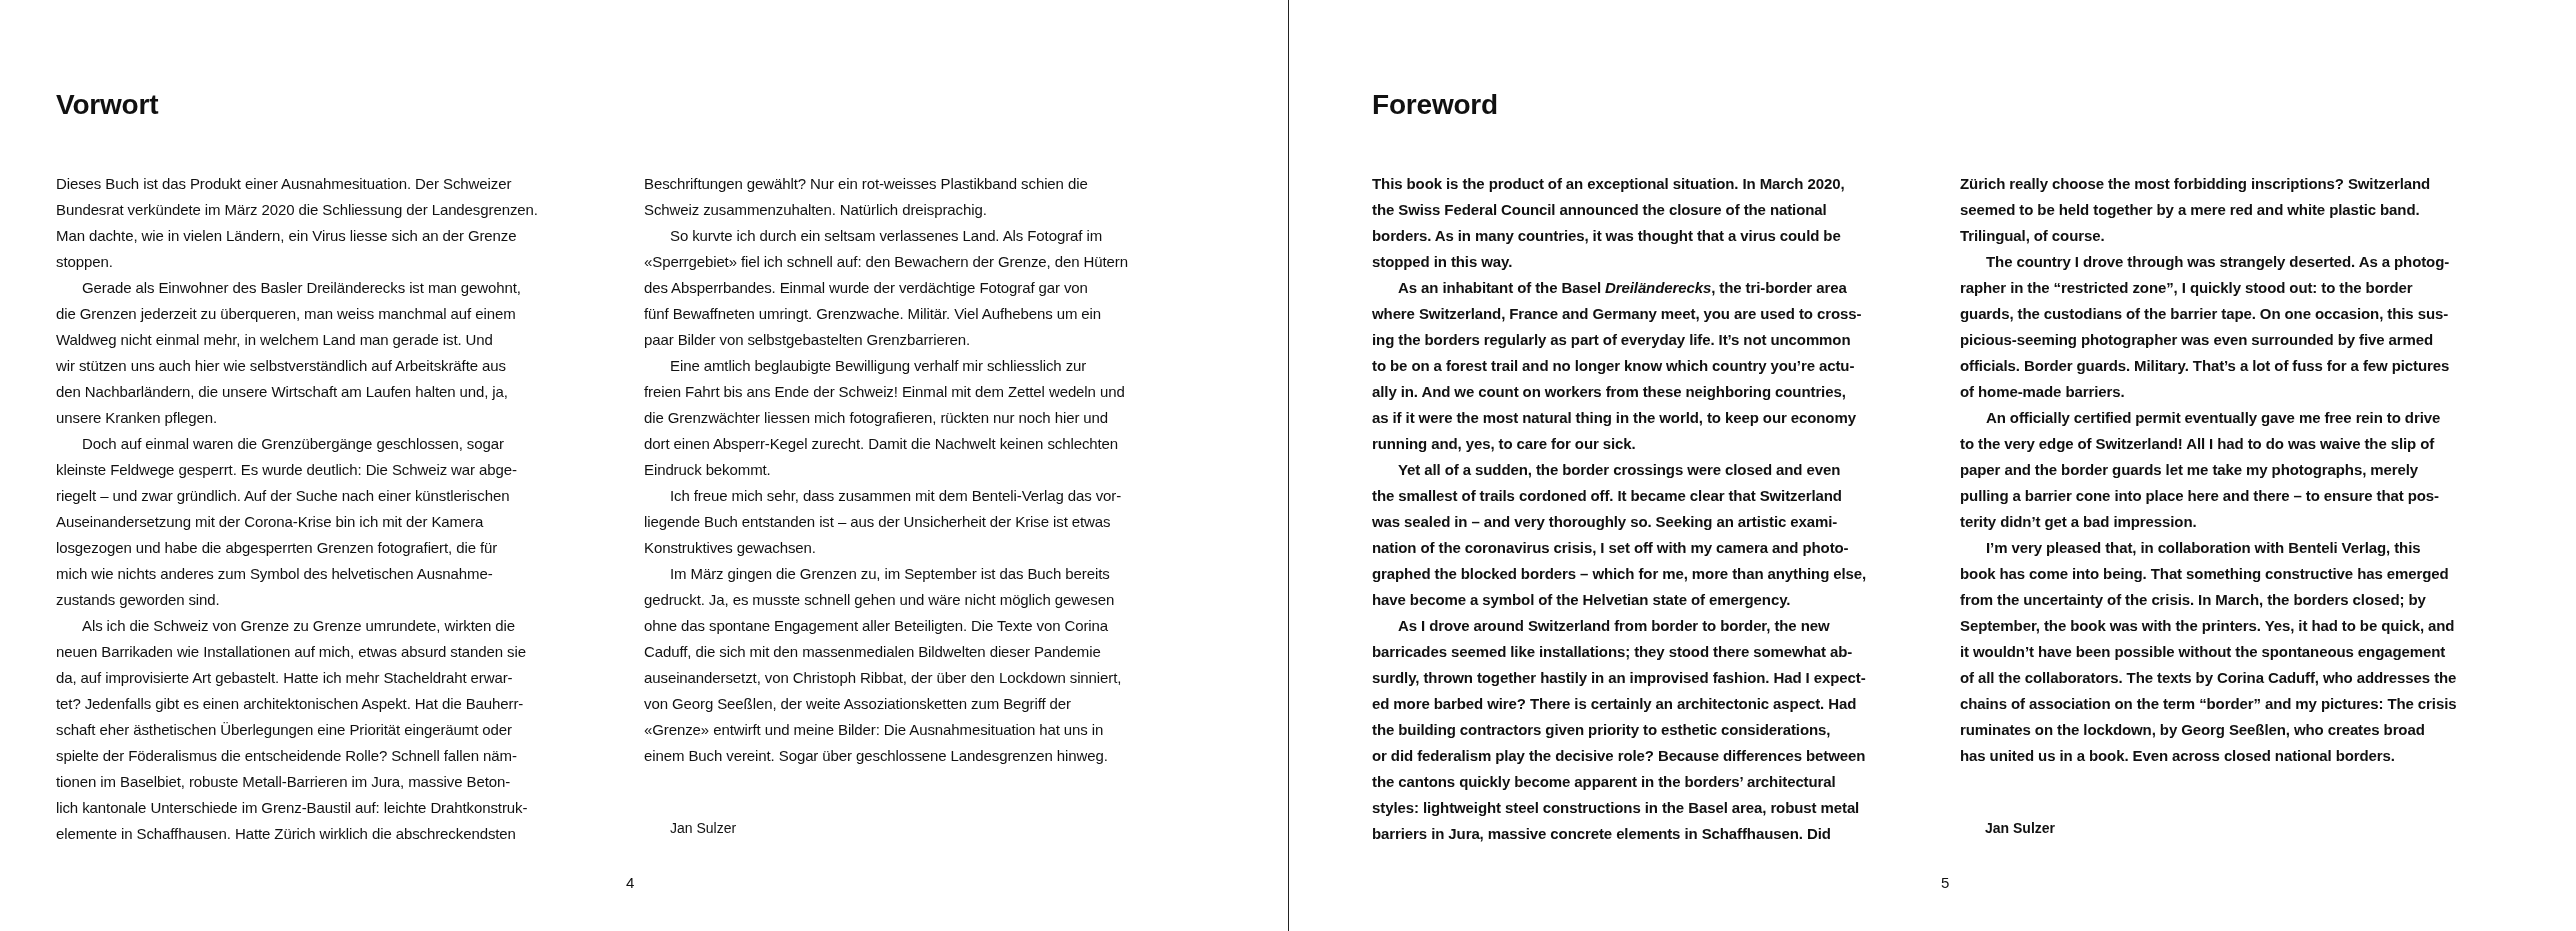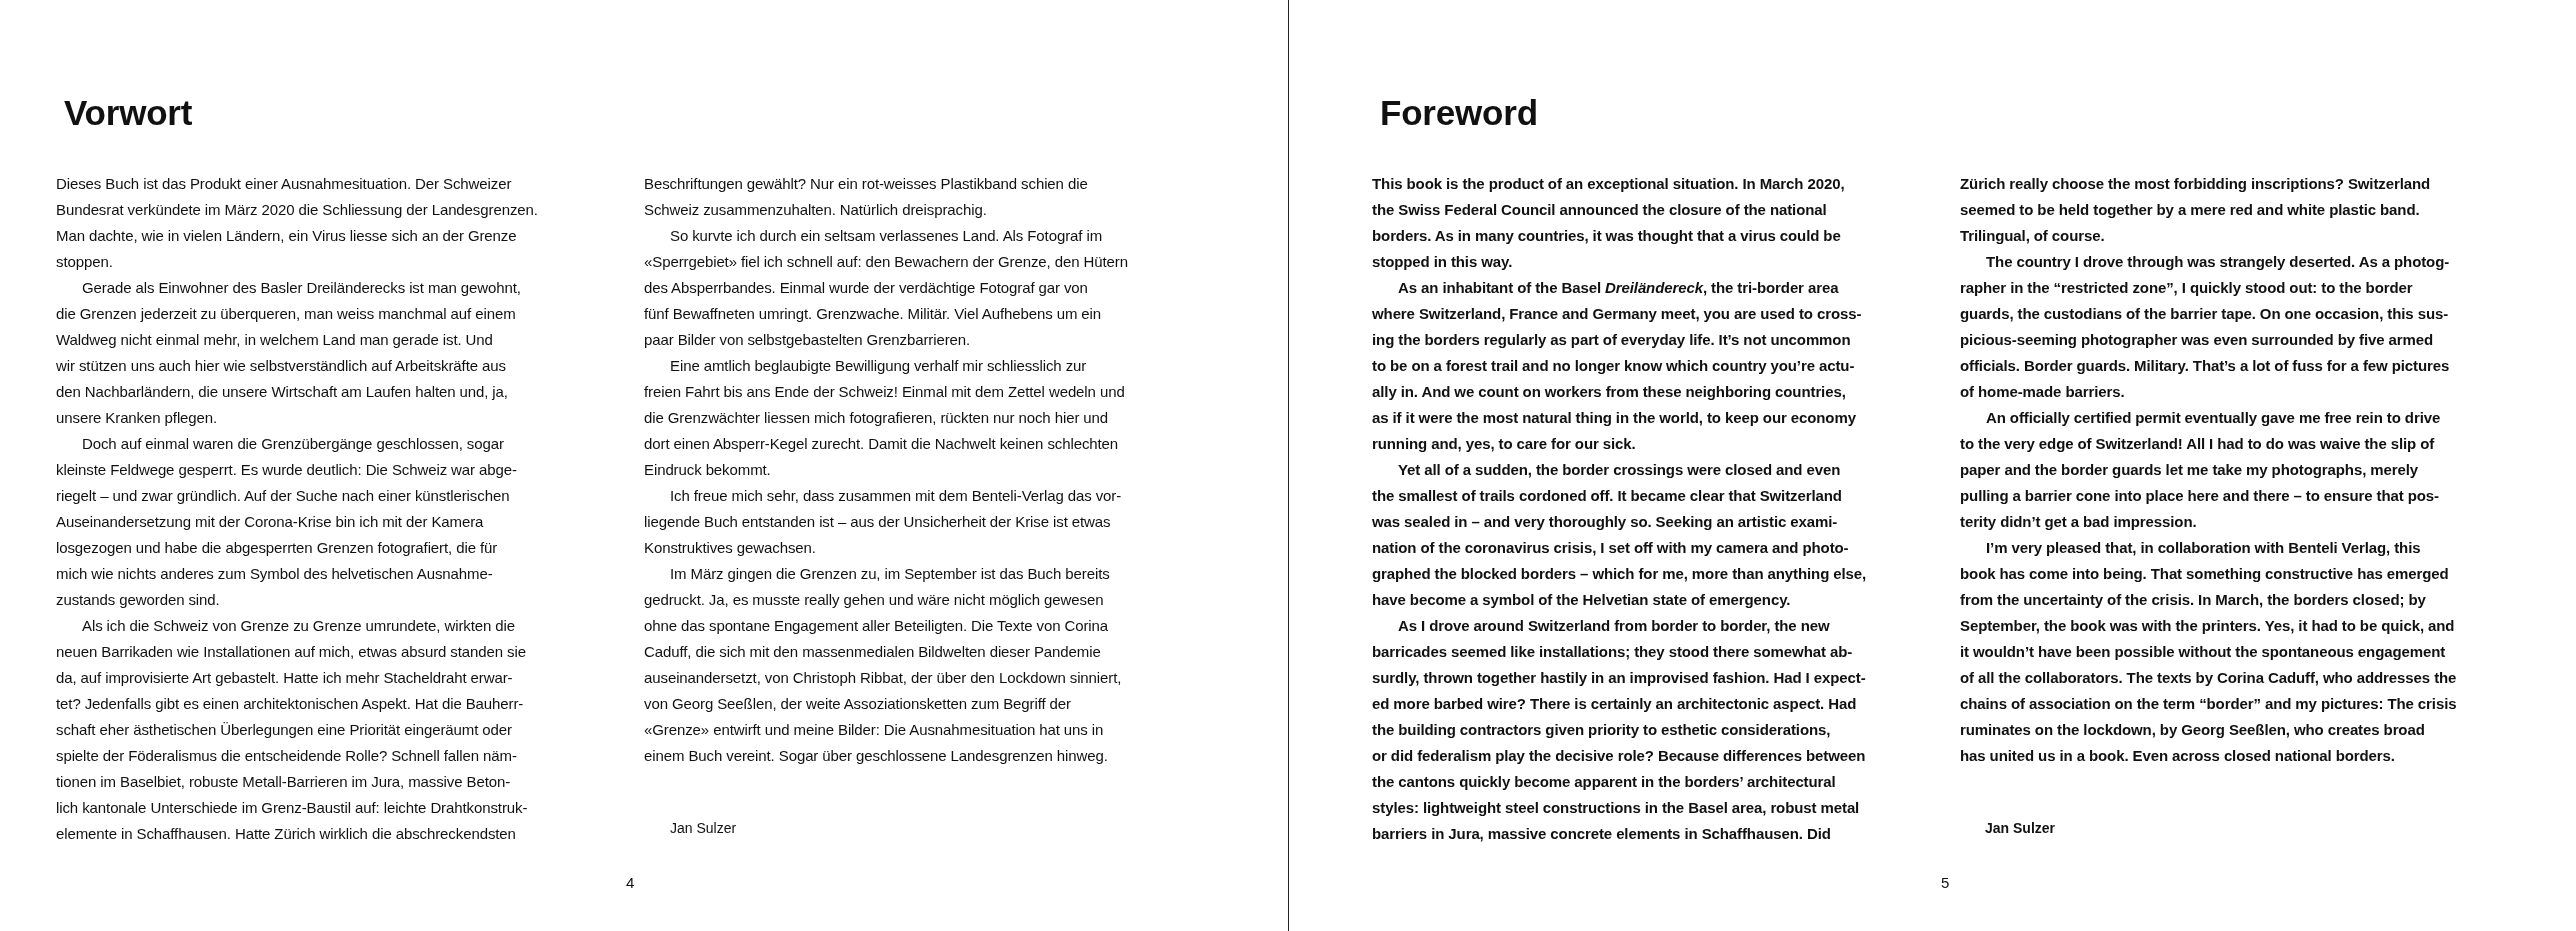--- a/index.html
+++ b/index.html
@@ -2,23 +2,23 @@
 <html style="font-size:11px"><head>
 <meta charset="utf-8">
 <style>
   html, body { margin: 0; padding: 0; background: #ffffff; }
   body { width: 2576px; height: 932px; position: relative; overflow: hidden; color: #111111; }
   .page { position: absolute; top: 0; height: 932px; }
   .page-left { left: 0; width: 1288px; }
   .page-right { left: 1288px; width: 1308px; }
   .divider { position: absolute; left: 1288px; top: 0; width: 1.4px; height: 932px; background: #222222; }
   .heading {
-    position: absolute; top: 89px; margin: 8px;
+    position: absolute; top: 89px; margin: 0;
     font-family: "Liberation Sans", sans-serif; font-weight: bold;
-    font-size: 35px; line-height: 31px; letter-spacing: -0.2px; white-space: nowrap;
+    font-size: 28px; line-height: 31px; letter-spacing: -0.2px; white-space: nowrap;
   }
   .col {
     position: absolute; top: 171px; width: 578px;
     font-family: Liberation Sans, sans-serif;
     font-size: 15px; line-height: 26px; white-space: nowrap;
   }
   .col .line { display: block; height: 26px; }
   .col .line.indent { padding-left: 26px; }
   .en .col { font-weight: bold; letter-spacing: -0.1px; }
   .de .col { font-weight: normal; letter-spacing: -0.1px; }
@@ -75,42 +75,42 @@
       <span class="line">paar Bilder von selbstgebastelten Grenzbarrieren.</span>
       <span class="line indent">Eine amtlich beglaubigte Bewilligung verhalf mir schliesslich zur</span>
       <span class="line">freien Fahrt bis ans Ende der Schweiz! Einmal mit dem Zettel wedeln und</span>
       <span class="line">die Grenzwächter liessen mich fotografieren, rückten nur noch hier und</span>
       <span class="line">dort einen Absperr-Kegel zurecht. Damit die Nachwelt keinen schlechten</span>
       <span class="line">Eindruck bekommt.</span>
       <span class="line indent">Ich freue mich sehr, dass zusammen mit dem Benteli-Verlag das vor-</span>
       <span class="line">liegende Buch entstanden ist – aus der Unsicherheit der Krise ist etwas</span>
       <span class="line">Konstruktives gewachsen.</span>
       <span class="line indent">Im März gingen die Grenzen zu, im September ist das Buch bereits</span>
-      <span class="line">gedruckt. Ja, es musste really gehen und wäre nicht möglich gewesen</span>
+      <span class="line">gedruckt. Ja, es musste schnell gehen und wäre nicht möglich gewesen</span>
       <span class="line">ohne das spontane Engagement aller Beteiligten. Die Texte von Corina</span>
       <span class="line">Caduff, die sich mit den massenmedialen Bildwelten dieser Pandemie</span>
       <span class="line">auseinandersetzt, von Christoph Ribbat, der über den Lockdown sinniert,</span>
       <span class="line">von Georg Seeßlen, der weite Assoziationsketten zum Begriff der</span>
       <span class="line">«Grenze» entwirft und meine Bilder: Die Ausnahmesituation hat uns in</span>
       <span class="line">einem Buch vereint. Sogar über geschlossene Landesgrenzen hinweg.</span>
     </div>
   <div class="signature" style="left:670px; top:820px;">Jan Sulzer</div>
   <div class="pagenum" style="left:626px;">4</div>
 </div>
 
 <div class="divider"></div>
 
 <div class="page page-right en">
   <h1 class="heading" style="left:84px;">Foreword</h1>
   <div class="col" style="left:84px;">
       <span class="line">This book is the product of an exceptional situation. In March 2020,</span>
       <span class="line">the Swiss Federal Council announced the closure of the national</span>
       <span class="line">borders. As in many countries, it was thought that a virus could be</span>
       <span class="line">stopped in this way.</span>
-      <span class="line indent">As an inhabitant of the Basel <em>Dreiländereck</em>, the tri-border area</span>
+      <span class="line indent">As an inhabitant of the Basel <em>Dreiländerecks</em>, the tri-border area</span>
       <span class="line">where Switzerland, France and Germany meet, you are used to cross-</span>
       <span class="line">ing the borders regularly as part of everyday life. It’s not uncommon</span>
       <span class="line">to be on a forest trail and no longer know which country you’re actu-</span>
       <span class="line">ally in. And we count on workers from these neighboring countries,</span>
       <span class="line">as if it were the most natural thing in the world, to keep our economy</span>
       <span class="line">running and, yes, to care for our sick.</span>
       <span class="line indent">Yet all of a sudden, the border crossings were closed and even</span>
       <span class="line">the smallest of trails cordoned off. It became clear that Switzerland</span>
       <span class="line">was sealed in – and very thoroughly so. Seeking an artistic exami-</span>
       <span class="line">nation of the coronavirus crisis, I set off with my camera and photo-</span>

